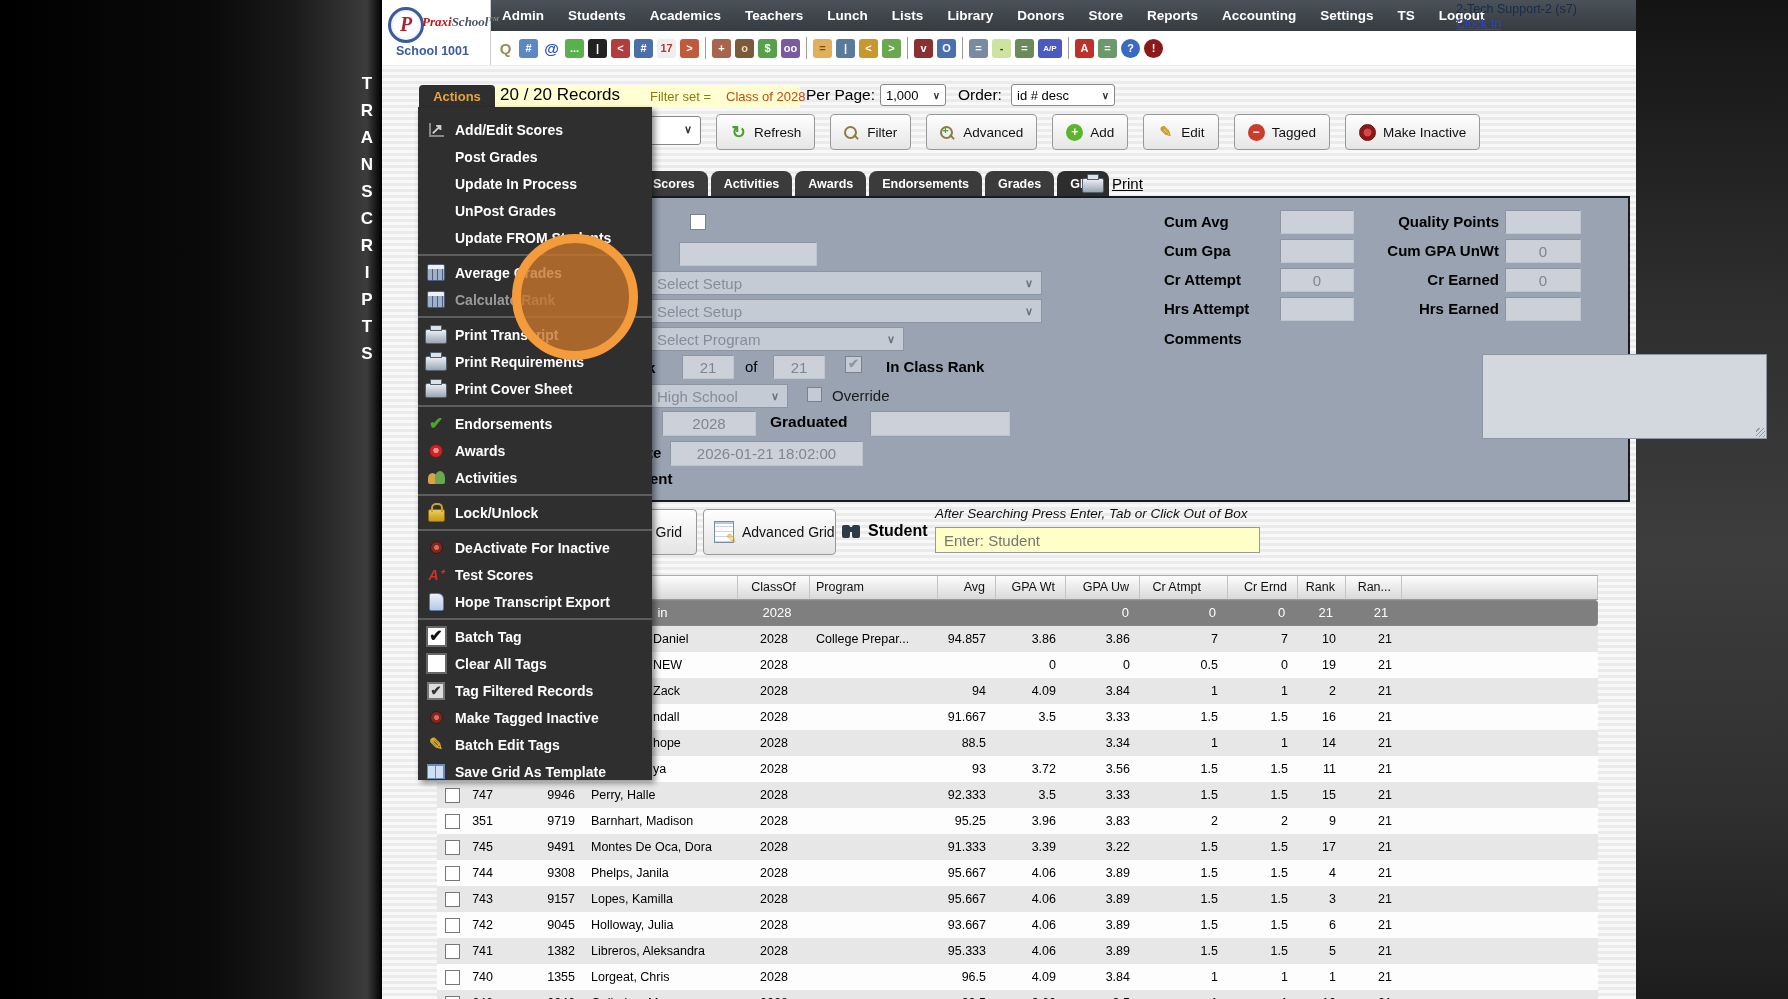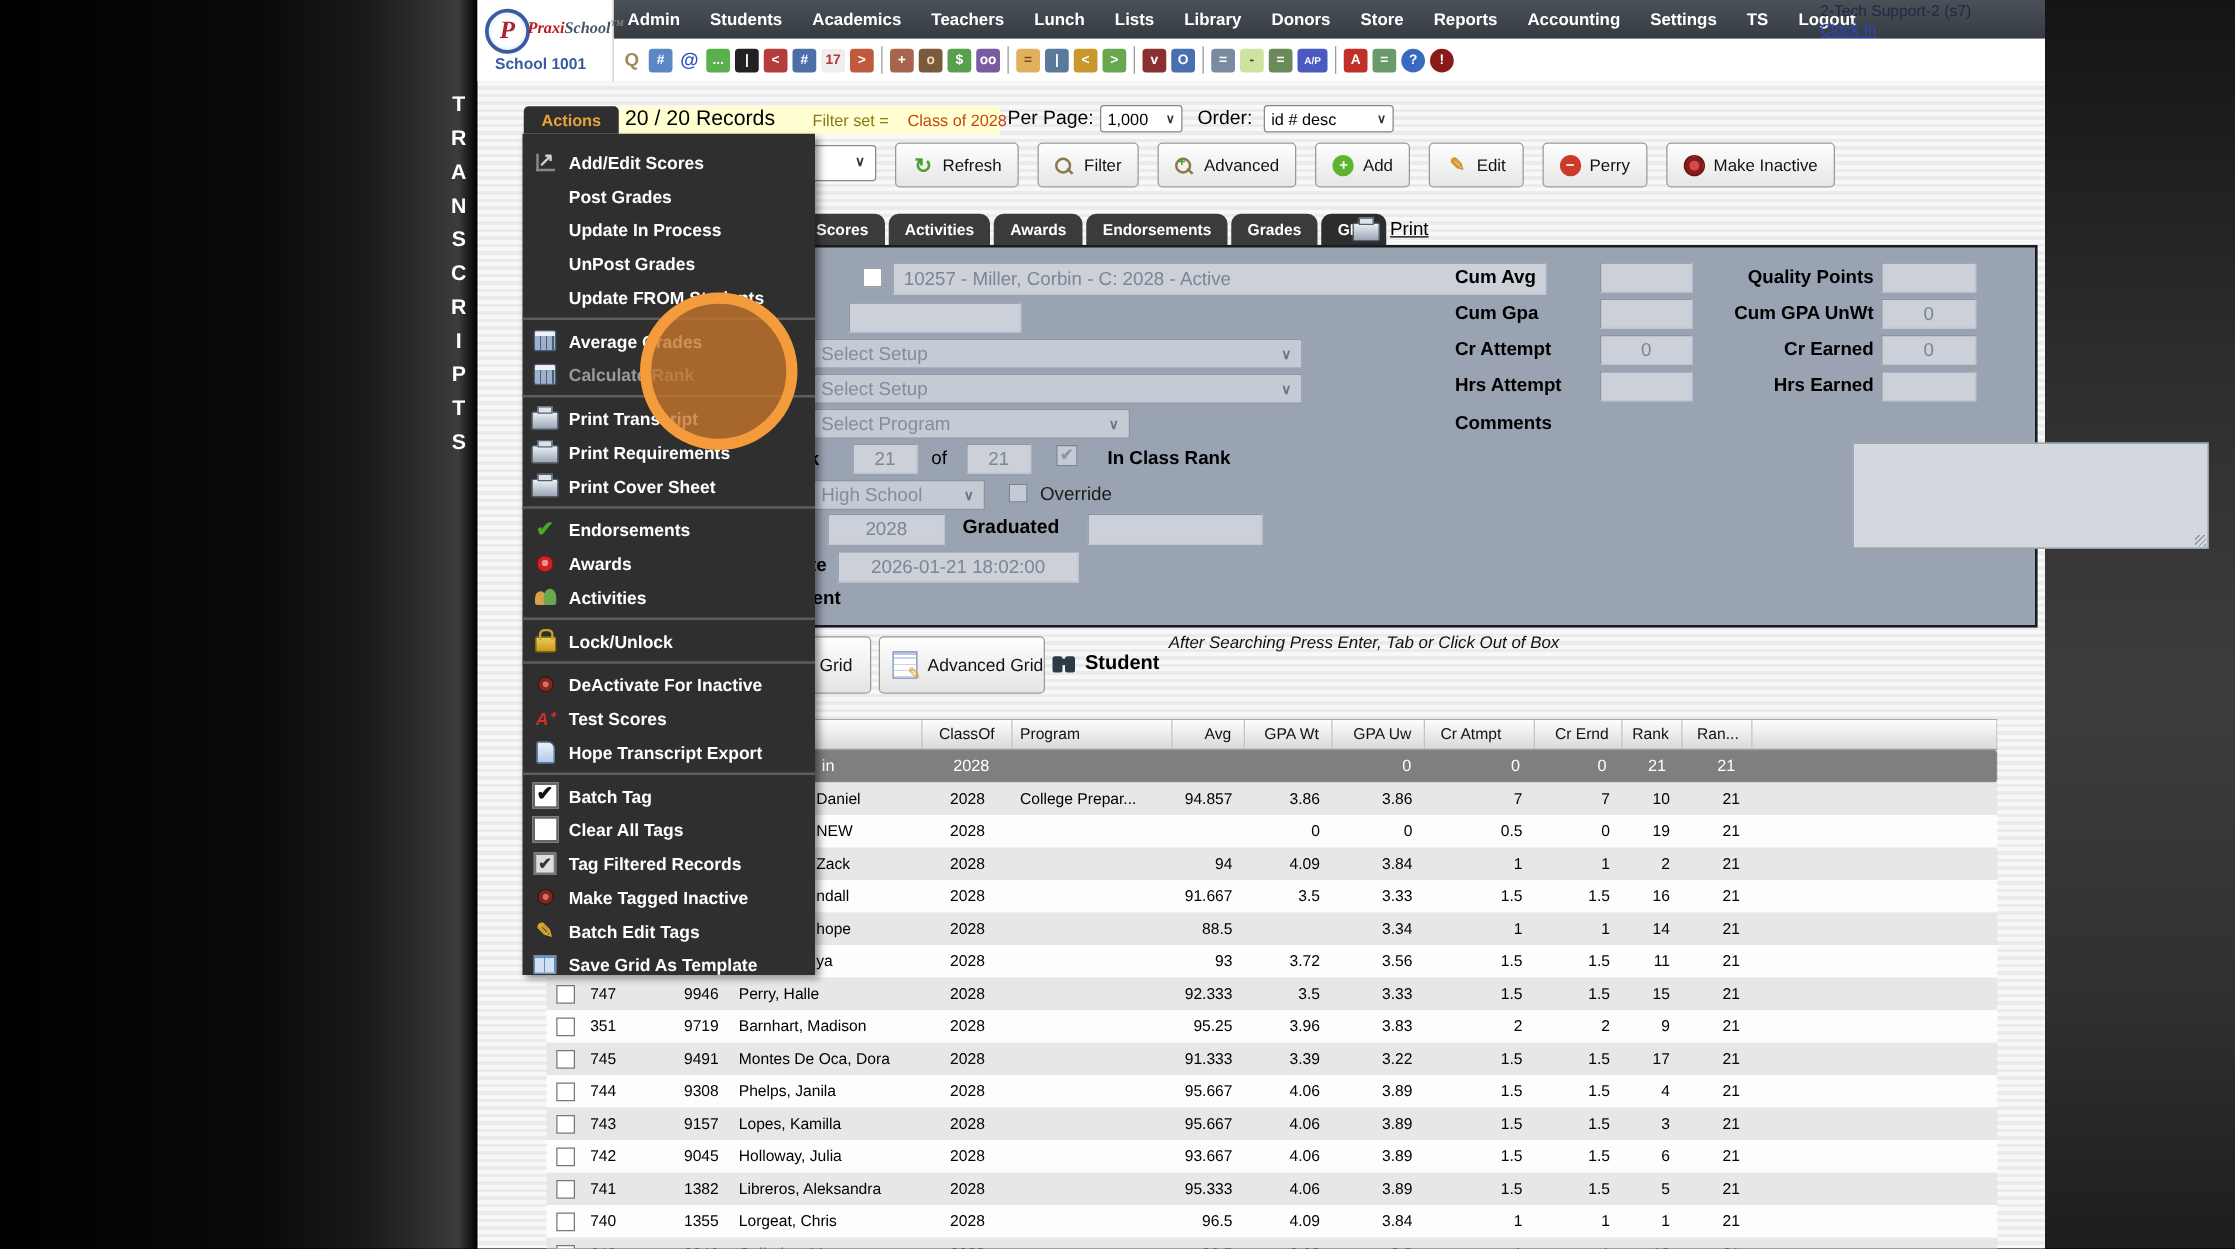--- a/index.html
+++ b/index.html
@@ -248,21 +248,21 @@
         <button class="btn">
           <span class="b-ico bi-plus">+</span>
           <span>Add</span>
         </button>
         <button class="btn">
           <span class="b-ico bi-pencil">✎</span>
           <span>Edit</span>
         </button>
         <button class="btn">
           <span class="b-ico bi-minus">−</span>
-          <span>Perry</span>
+          <span>Tagged</span>
         </button>
         <button class="btn">
           <span class="b-ico bi-inactive"></span>
           <span>Make Inactive</span>
         </button>
       </div>
 
     <div id="tabs-row">
         <div class="tab">Scores</div>
         <div class="tab">Activities</div>
@@ -271,21 +271,20 @@
         <div class="tab">Grades</div>
         <div class="tab active">GPA</div>
       </div>
     <div id="print-link">
       <span class="ic-printer"></span>
       <span id="print-label">Print</span>
     </div>
 
     <div id="detail-panel">
       <div class="pcheckbox" style="left:106px;top:16px;width:16px;height:16px;"></div>
-      <div class="pfield" style="left:130px;top:12px;width:523px;height:26px;">10257 - Miller, Corbin - C: 2028 - Active</div>
       <div class="pfield" style="left:95px;top:44px;width:138px;height:24px;"></div>
       <div class="psel" style="left:58px;top:73px;width:400px;height:24px;">
           <span>Select Setup</span>
           <span class="chev">∨</span>
         </div>
       <div class="psel" style="left:58px;top:101px;width:400px;height:24px;">
           <span>Select Setup</span>
           <span class="chev">∨</span>
         </div>
       <div class="psel" style="left:58px;top:129px;width:262px;height:24px;">
@@ -338,20 +337,21 @@
       <div id="basic-grid-btn" class="gbtn">
           <span>c Grid</span>
         </div>
       <div id="advanced-grid-btn" class="gbtn">
           <span class="ic-gridpencil"></span>
           <span>Advanced Grid</span>
         </div>
       <div id="binoculars"></div>
       <div id="student-label">Student</div>
       <div id="search-hint">After Searching Press Enter, Tab or Click Out of Box</div>
+      <input id="student-search" placeholder="Enter: Student" style="">
     </div>
 
     <div id="grid">
       <div id="grid-header">
           <div class="gh" style="width: 30px; text-align: center; box-sizing: border-box;"></div>
           <div class="gh" style="width: 36px; text-align: right; padding-right: 10px; box-sizing: border-box;"></div>
           <div class="gh" style="width: 82px; text-align: right; padding-right: 10px; box-sizing: border-box;"></div>
           <div class="gh" style="width: 153px; text-align: left; padding-left: 6px; box-sizing: border-box;"></div>
           <div class="gh" style="width: 72px; text-align: center; box-sizing: border-box;">ClassOf</div>
           <div class="gh" style="width: 128px; text-align: left; padding-left: 6px; box-sizing: border-box;">Program</div>

